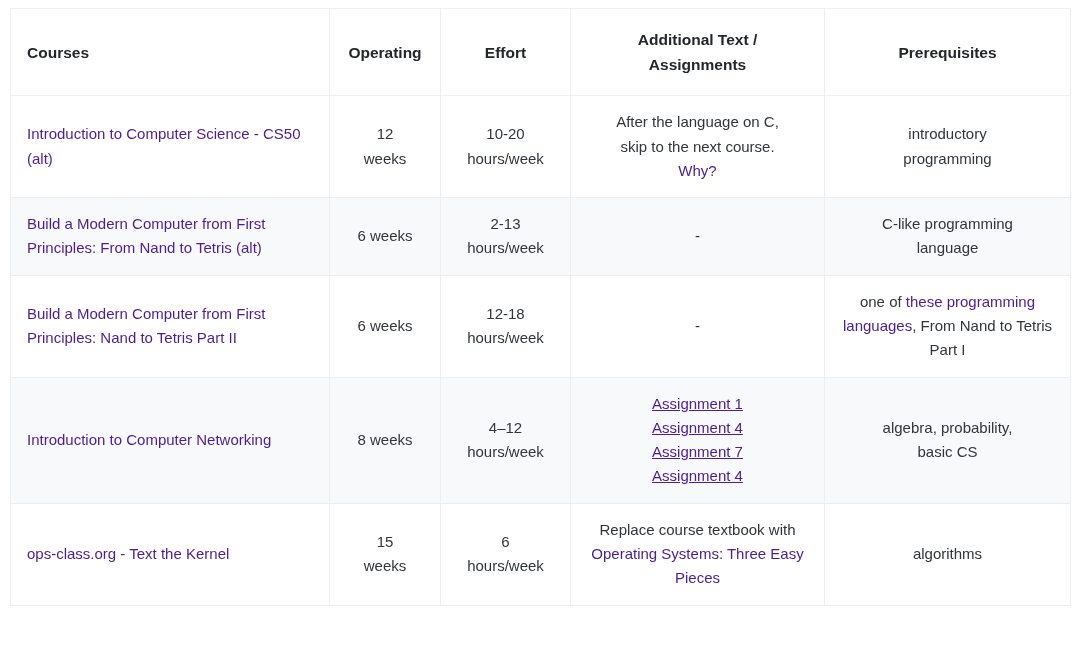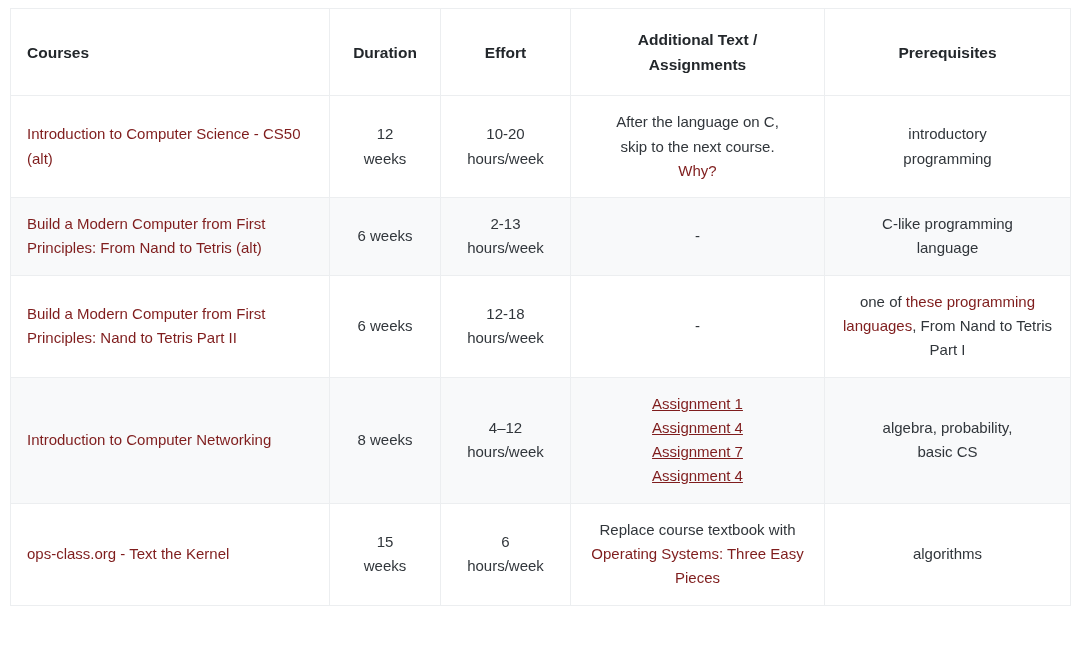--- a/index.html
+++ b/index.html
@@ -70,21 +70,21 @@
     padding-left: 16px;
     padding-right: 18px;
   }
   table.courses tbody tr.alt > td {
     background: #f8f9fa;
   }
   table.courses tbody tr.plain > td {
     background: #ffffff;
   }
   a.lnk {
-    color: #7f1d1d;
+    color: #4c1d95;
     text-decoration: none;
   }
   .assign-list a.lnk { display: block; text-decoration: underline; }
   .dash { color: #31363b; }
   .nowrap { white-space: nowrap; }
 </style>
 </head>
 <body>
 
 <div id="page">
@@ -94,21 +94,21 @@
       <col class="c-courses">
       <col class="c-duration">
       <col class="c-effort">
       <col class="c-additional">
       <col class="c-prereq">
     </colgroup>
 
     <thead>
       <tr>
         <th class="left">Courses</th>
-        <th>Duration</th>
+        <th>Operating</th>
         <th>Effort</th>
         <th>
           <span>Additional Text /</span><br>
           <span>Assignments</span>
         </th>
         <th>Prerequisites</th>
       </tr>
     </thead>
 
     <tbody>

